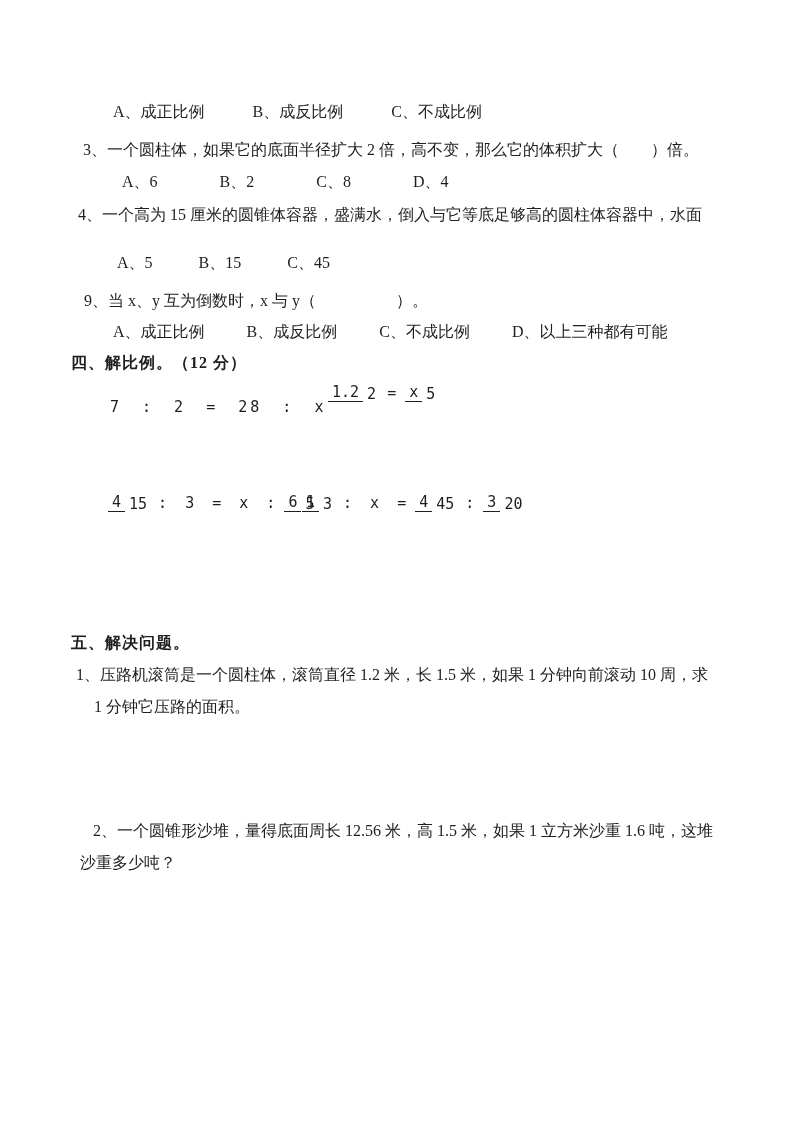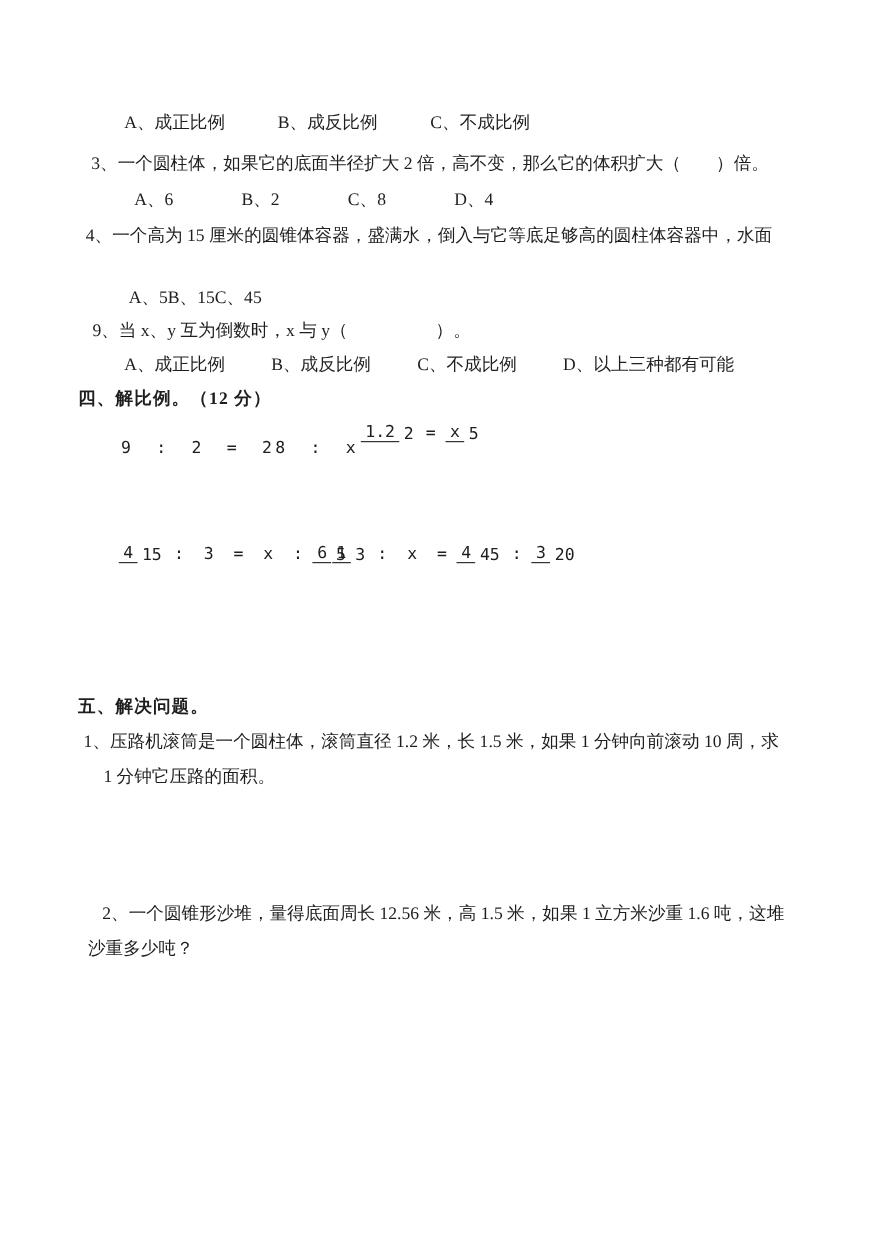--- a/index.html
+++ b/index.html
@@ -70,37 +70,37 @@
 
   <div class="line" style="left:83px; top:139px">3、一个圆柱体，如果它的底面半径扩大 2 倍，高不变，那么它的体积扩大（        ）倍。</div>
   <div class="line opts" style="left:122px; top:171px; gap:62px">
     <span>A、6</span>
     <span>B、2</span>
     <span>C、8</span>
     <span>D、4</span>
   </div>
 
   <div class="line" style="left:78px; top:204px">4、一个高为 15 厘米的圆锥体容器，盛满水，倒入与它等底足够高的圆柱体容器中，水面</div>
-  <div class="line opts" style="left:117px; top:260px; ">
+  <div class="line opts" style="left:117px; top:252px; gap:46px">
     <span>A、5</span>
     <span>B、15</span>
     <span>C、45</span>
   </div>
 
   <div class="line" style="left:84px; top:290px">9、当 x、y 互为倒数时，x 与 y（                    ）。</div>
   <div class="line opts" style="left:113px; top:321px; gap:42px">
     <span>A、成正比例</span>
     <span>B、成反比例</span>
     <span>C、不成比例</span>
     <span>D、以上三种都有可能</span>
   </div>
 
   <div class="line heading" style="left:71px; top:352px">四、解比例。（12 分）</div>
 
-  <div class="line eqtext" style="left:110px; top:396px">9 : 2 = 28 : x</div>
+  <div class="line eqtext" style="left:110px; top:396px">7 : 2 = 28 : x</div>
 
   <div class="eq" style="left:328px; top:384px">
     <span class="frac">
       <span class="num">1.2</span>
       <span class="den">2</span>
     </span>
     <span class="eqmid">=</span>
     <span class="frac">
       <span class="num">x</span>
       <span class="den">5</span>

